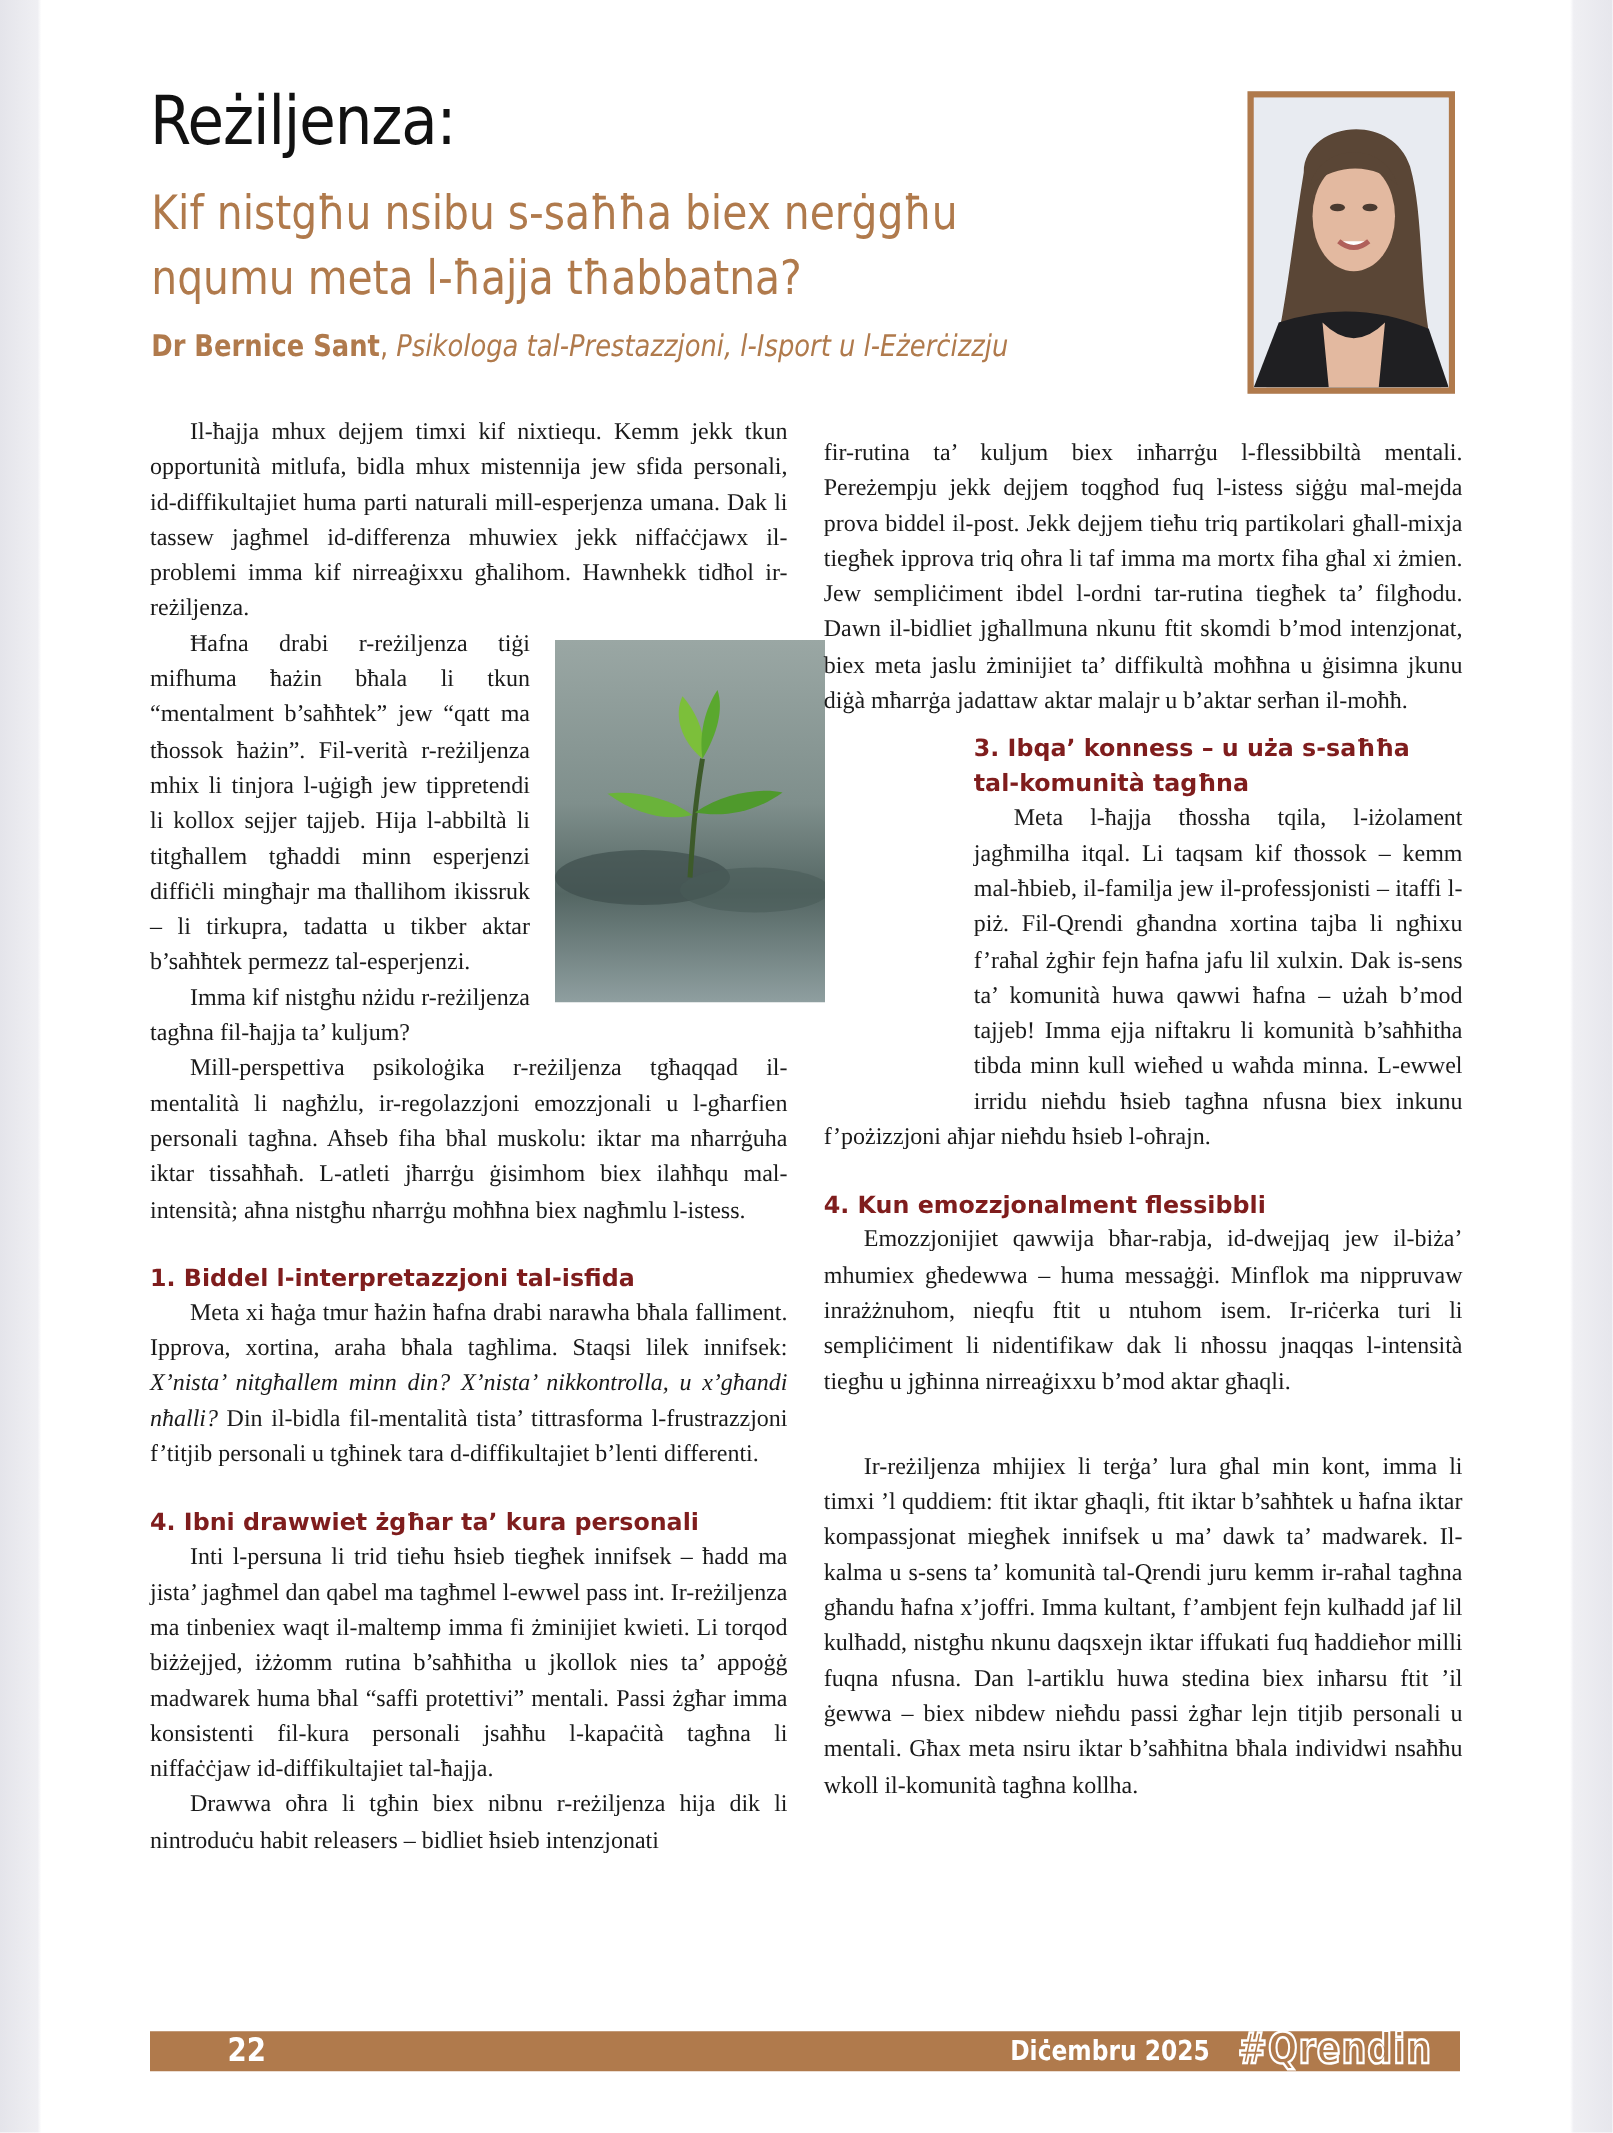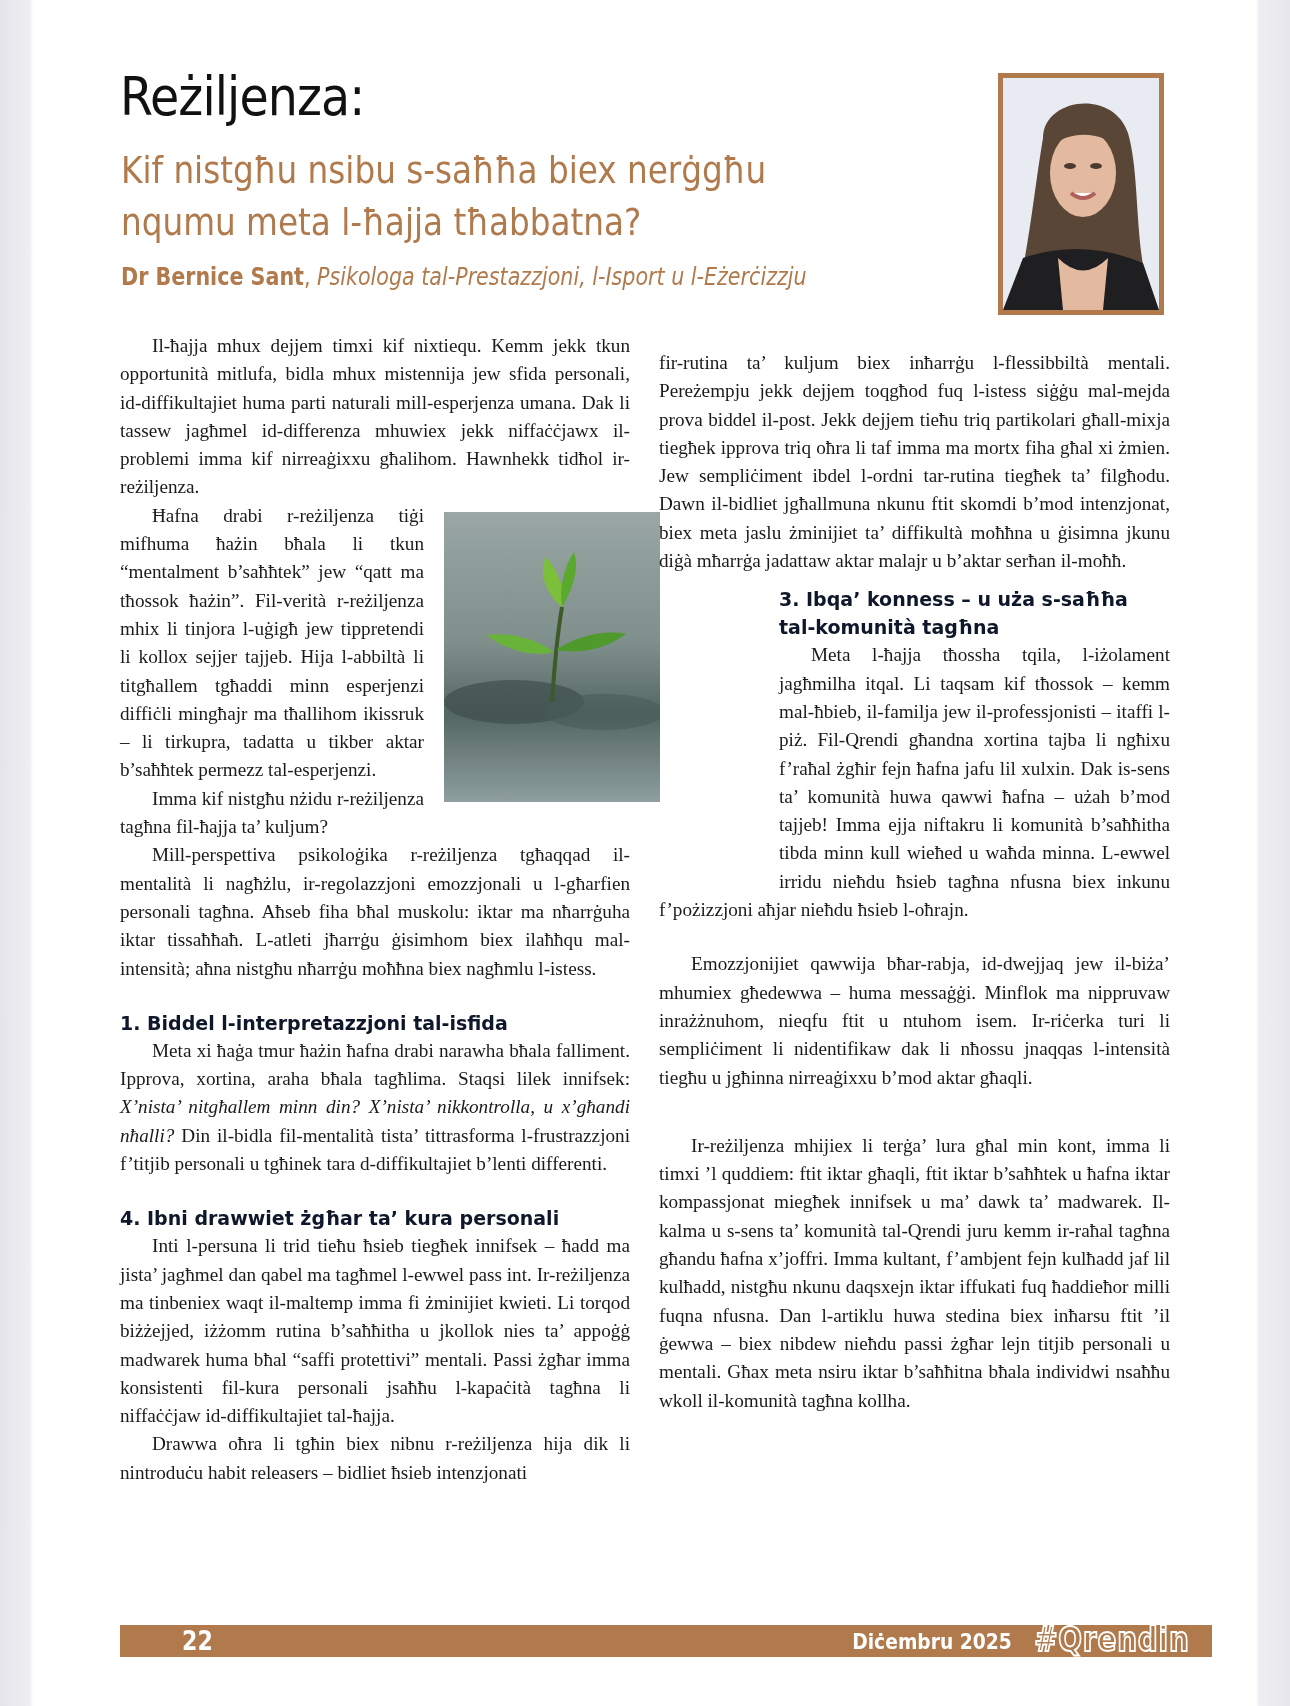--- a/index.html
+++ b/index.html
@@ -39,39 +39,39 @@
     background: #e9ecf2;
   }
 
   .col {
     position: absolute; font-size: 19.2px; line-height: 28.3px; text-align: justify;
     hyphens: none;
   }
   .col p { margin: 0; text-indent: 32px; }
   .col p.noindent { text-indent: 0; }
   .col h3 {
-    font-family: "DejaVu Sans", sans-serif; font-weight: bold; color: #0f172a;
+    font-family: "DejaVu Sans", sans-serif; font-weight: bold; color: #7f1d1d;
     font-size: 19px; line-height: 28px; margin: 0; text-align: left;
   }
   .col em { font-style: italic; }
   .left { left: 120px; top: 332px; width: 510px; }
   .right { left: 659px; top: 349px; width: 511px; }
 
   .float-img {
     float: right; width: 216px; height: 290px; margin: 10px -30px 6px 20px;
     shape-outside: margin-box;
   }
   .float-spacer {
     float: left; width: 110px; height: 298px; margin: 0 10px 0 0;
   }
 
   .footer-bar {
     position: absolute; left: 120px; top: 1625px; width: 1048px; height: 32px;
     background: #b07a4c; color: #fff;
-    font-family: "DejaVu Sans", sans-serif; font-weight: bold; padding-left: 44px;
+    font-family: "DejaVu Sans", sans-serif; font-weight: bold;
   }
   .page-num { position: absolute; left: 62px; top: 1px; font-size: 26px; line-height: 30px; transform: scaleX(0.85); transform-origin: left top; }
   .issue-date { position: absolute; right: 200px; top: 4px; font-size: 22px; line-height: 26px; transform: scaleX(0.85); transform-origin: right top; }
   .brand {
     position: absolute; right: 22px; top: -6px; font-size: 34px; line-height: 40px;
     color: #b07a4c; -webkit-text-stroke: 2px #fff; letter-spacing: 1px;
     transform: scaleX(0.82); transform-origin: right top;
   }
 </style>
 </head>
@@ -133,20 +133,21 @@
   <p>Drawwa oħra li tgħin biex nibnu r-reżiljenza hija dik li nintroduċu habit releasers – bidliet ħsieb intenzjonati</p>
 </div>
 
 <div class="col right">
   <p class="noindent">fir-rutina ta’ kuljum biex inħarrġu l-flessibbiltà mentali. Pereżempju jekk dejjem toqgħod fuq l-istess siġġu mal-mejda prova biddel il-post. Jekk dejjem tieħu triq partikolari għall-mixja tiegħek ipprova triq oħra li taf imma ma mortx fiha għal xi żmien. Jew sempliċiment ibdel l-ordni tar-rutina tiegħek ta’ filgħodu. Dawn il-bidliet jgħallmuna nkunu ftit skomdi b’mod intenzjonat, biex meta jaslu żminijiet ta’ diffikultà moħħna u ġisimna jkunu diġà mħarrġa jadattaw aktar malajr u b’aktar serħan il-moħħ.</p>
   <div class="float-spacer"></div>
   <div style="height:10px"></div>
   <h3>3.  Ibqa’ konness – u uża s-saħħa tal-komunità tagħna</h3>
   <p>Meta l-ħajja tħossha tqila, l-iżolament jagħmilha itqal. Li taqsam kif tħossok – kemm mal-ħbieb, il-familja jew il-professjonisti – itaffi l-piż. Fil-Qrendi għandna xortina tajba li ngħixu f’raħal żgħir fejn ħafna jafu lil xulxin. Dak is-sens ta’ komunità huwa qawwi ħafna – użah b’mod tajjeb! Imma ejja niftakru li komunità b’saħħitha tibda minn kull wieħed u waħda minna. L-ewwel irridu nieħdu ħsieb tagħna nfusna biex inkunu f’pożizzjoni aħjar nieħdu ħsieb l-oħrajn.</p>
   <div style="height:26px;clear:both"></div>
+  <h3>4.  Kun emozzjonalment flessibbli</h3>
   <p>Emozzjonijiet qawwija bħar-rabja, id-dwejjaq jew il-biża’ mhumiex għedewwa – huma messaġġi. Minflok ma nippruvaw inrażżnuhom, nieqfu ftit u ntuhom isem. Ir-riċerka turi li sempliċiment li nidentifikaw dak li nħossu jnaqqas l-intensità tiegħu u jgħinna nirreaġixxu b’mod aktar għaqli.</p>
   <div style="height:40px"></div>
   <p>Ir-reżiljenza mhijiex li terġa’ lura għal min kont, imma li timxi ’l quddiem: ftit iktar għaqli, ftit iktar b’saħħtek u ħafna iktar kompassjonat miegħek innifsek u ma’ dawk ta’ madwarek. Il-kalma u s-sens ta’ komunità tal-Qrendi juru kemm ir-raħal tagħna għandu ħafna x’joffri. Imma kultant, f’ambjent fejn kulħadd jaf lil kulħadd, nistgħu nkunu daqsxejn iktar iffukati fuq ħaddieħor milli fuqna nfusna. Dan l-artiklu huwa stedina biex inħarsu ftit ’il ġewwa – biex nibdew nieħdu passi żgħar lejn titjib personali u mentali. Għax meta nsiru iktar b’saħħitna bħala individwi nsaħħu wkoll il-komunità tagħna kollha.</p>
 </div>
 
 <div class="footer-bar">
   <span class="page-num">22</span>
   <span class="issue-date">Diċembru 2025</span>
   <span class="brand">#Qrendin</span>
 </div>

